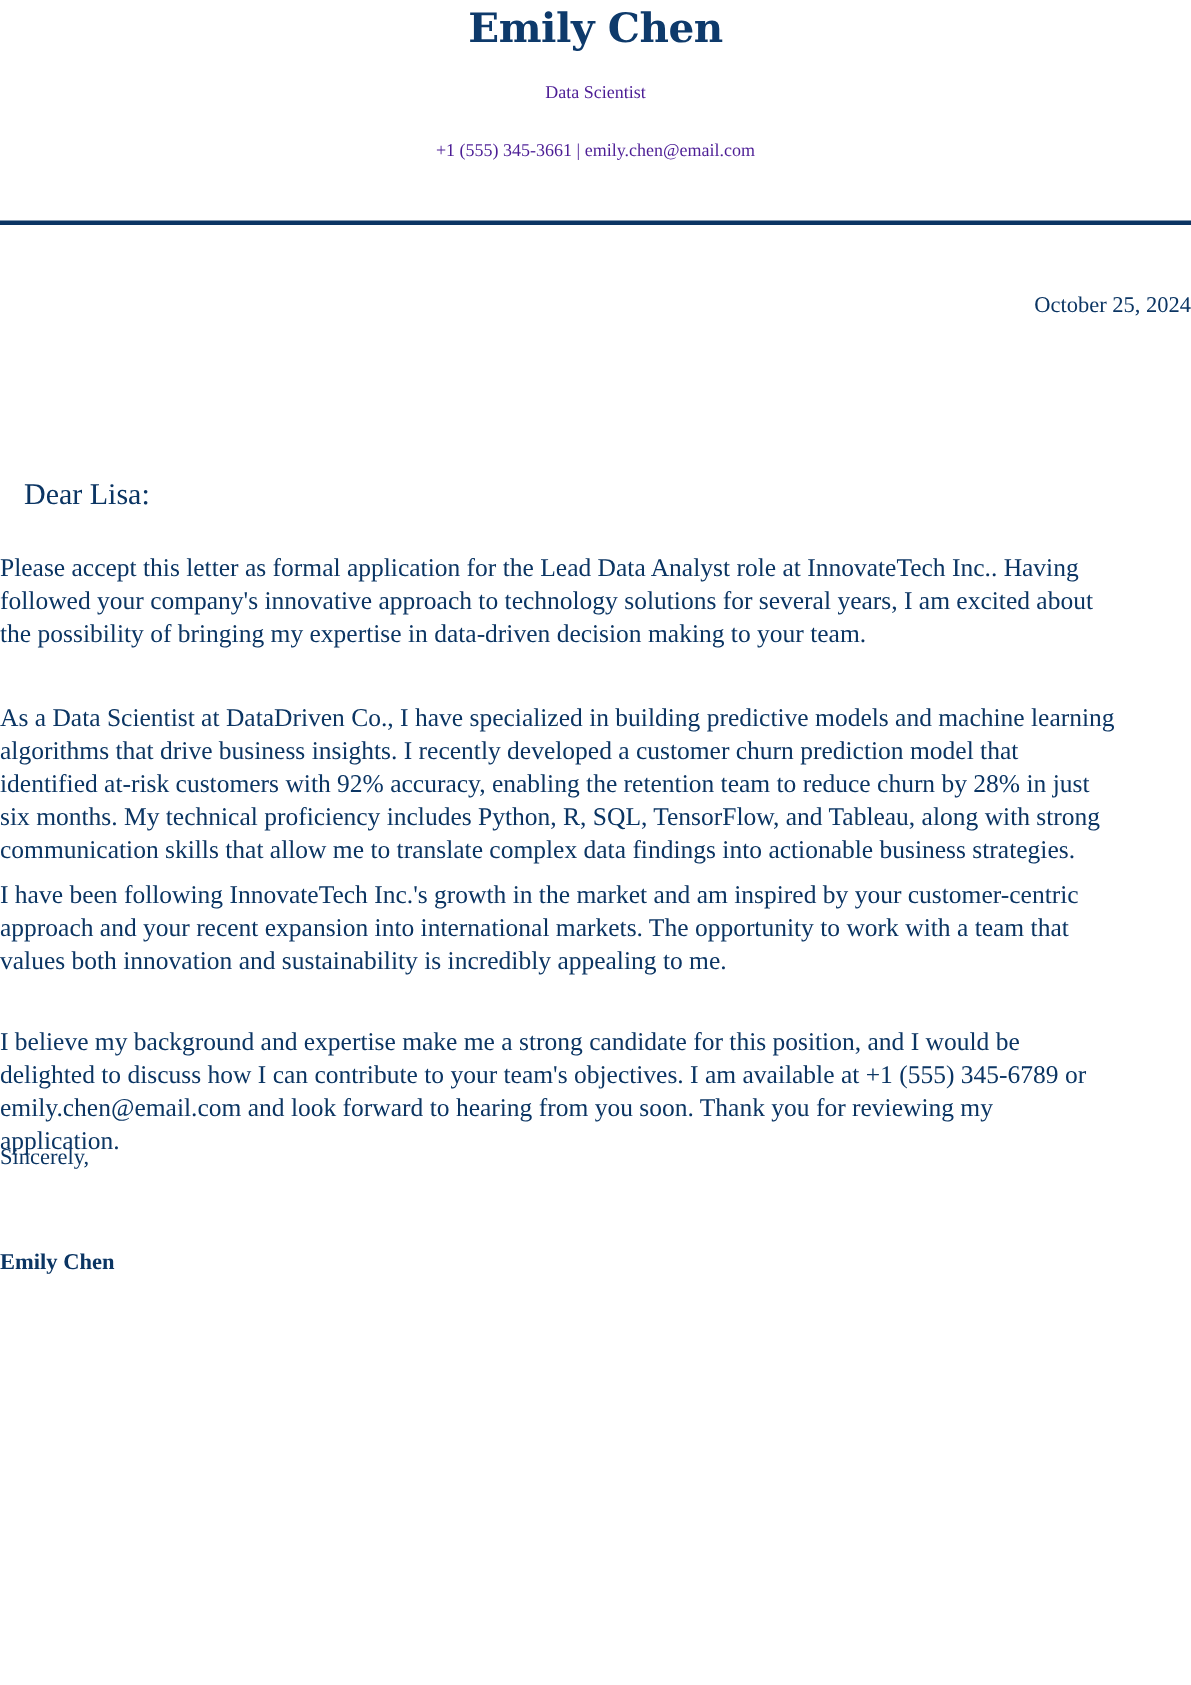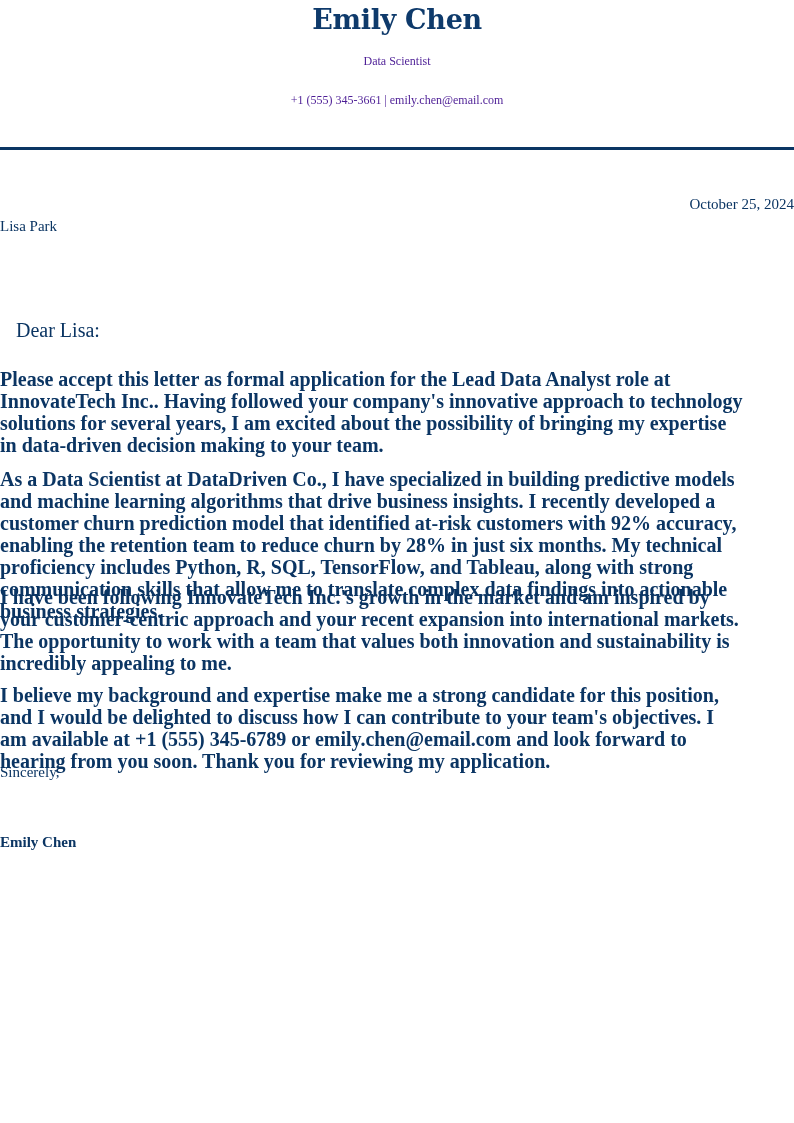--- a/index.html
+++ b/index.html
@@ -20,21 +20,21 @@
     .sub.first { margin-top: 12px; }
     .rule {
       position: absolute; left: 0; top: 147px; width: 794px; height: 3px;
       background: #0b3563;
     }
     .date {
       position: absolute; top: 179px; right: 0; font-size: 15px; line-height: 18px; margin-top: 16px;
     }
     .recipient { position: absolute; top: 215px; left: 0; font-size: 15px; line-height: 22px; }
     .salutation { position: absolute; top: 319px; left: 16px; font-size: 20px; line-height: 22px; }
-    .para { position: absolute; left: 0; width: 744px; font-size: 20px; line-height: 22px; margin: 0; font-weight: bold; }
+    .para { position: absolute; left: 0; width: 744px; font-size: 17px; line-height: 22px; margin: 0; }
     .p1 { top: 368px; }
     .p2 { top: 468px; }
     .p3 { top: 586px; }
     .p4 { top: 684px; }
     .closing { position: absolute; top: 761px; left: 0; font-size: 15px; line-height: 22px; }
     .signature { position: absolute; top: 831px; left: 0; font-size: 15px; line-height: 22px; font-weight: bold; }
   </style>
 </head>
 <body>
 
@@ -42,21 +42,20 @@
   <h1 class="name">Emily Chen</h1>
   <p class="sub first">Data Scientist</p>
   <p class="sub">+1 (555) 345-3661 | emily.chen@email.com</p>
 </div>
 
 <div class="rule"></div>
 
 <div class="date">October 25, 2024</div>
 
 <div class="recipient">
-  <div>Lisa Park</div>
 </div>
 
 <div class="salutation">Dear Lisa:</div>
 
 <p class="para p1">Please accept this letter as formal application for the Lead Data Analyst role at InnovateTech Inc.. Having followed your company's innovative approach to technology solutions for several years, I am excited about the possibility of bringing my expertise in data-driven decision making to your team.</p>
 <p class="para p2">As a Data Scientist at DataDriven Co., I have specialized in building predictive models and machine learning algorithms that drive business insights. I recently developed a customer churn prediction model that identified at-risk customers with 92% accuracy, enabling the retention team to reduce churn by 28% in just six months. My technical proficiency includes Python, R, SQL, TensorFlow, and Tableau, along with strong communication skills that allow me to translate complex data findings into actionable business strategies.</p>
 <p class="para p3">I have been following InnovateTech Inc.'s growth in the market and am inspired by your customer-centric approach and your recent expansion into international markets. The opportunity to work with a team that values both innovation and sustainability is incredibly appealing to me.</p>
 <p class="para p4">I believe my background and expertise make me a strong candidate for this position, and I would be delighted to discuss how I can contribute to your team's objectives. I am available at +1 (555) 345-6789 or emily.chen@email.com and look forward to hearing from you soon. Thank you for reviewing my application.</p>
 
 <div class="closing">Sincerely,</div>

